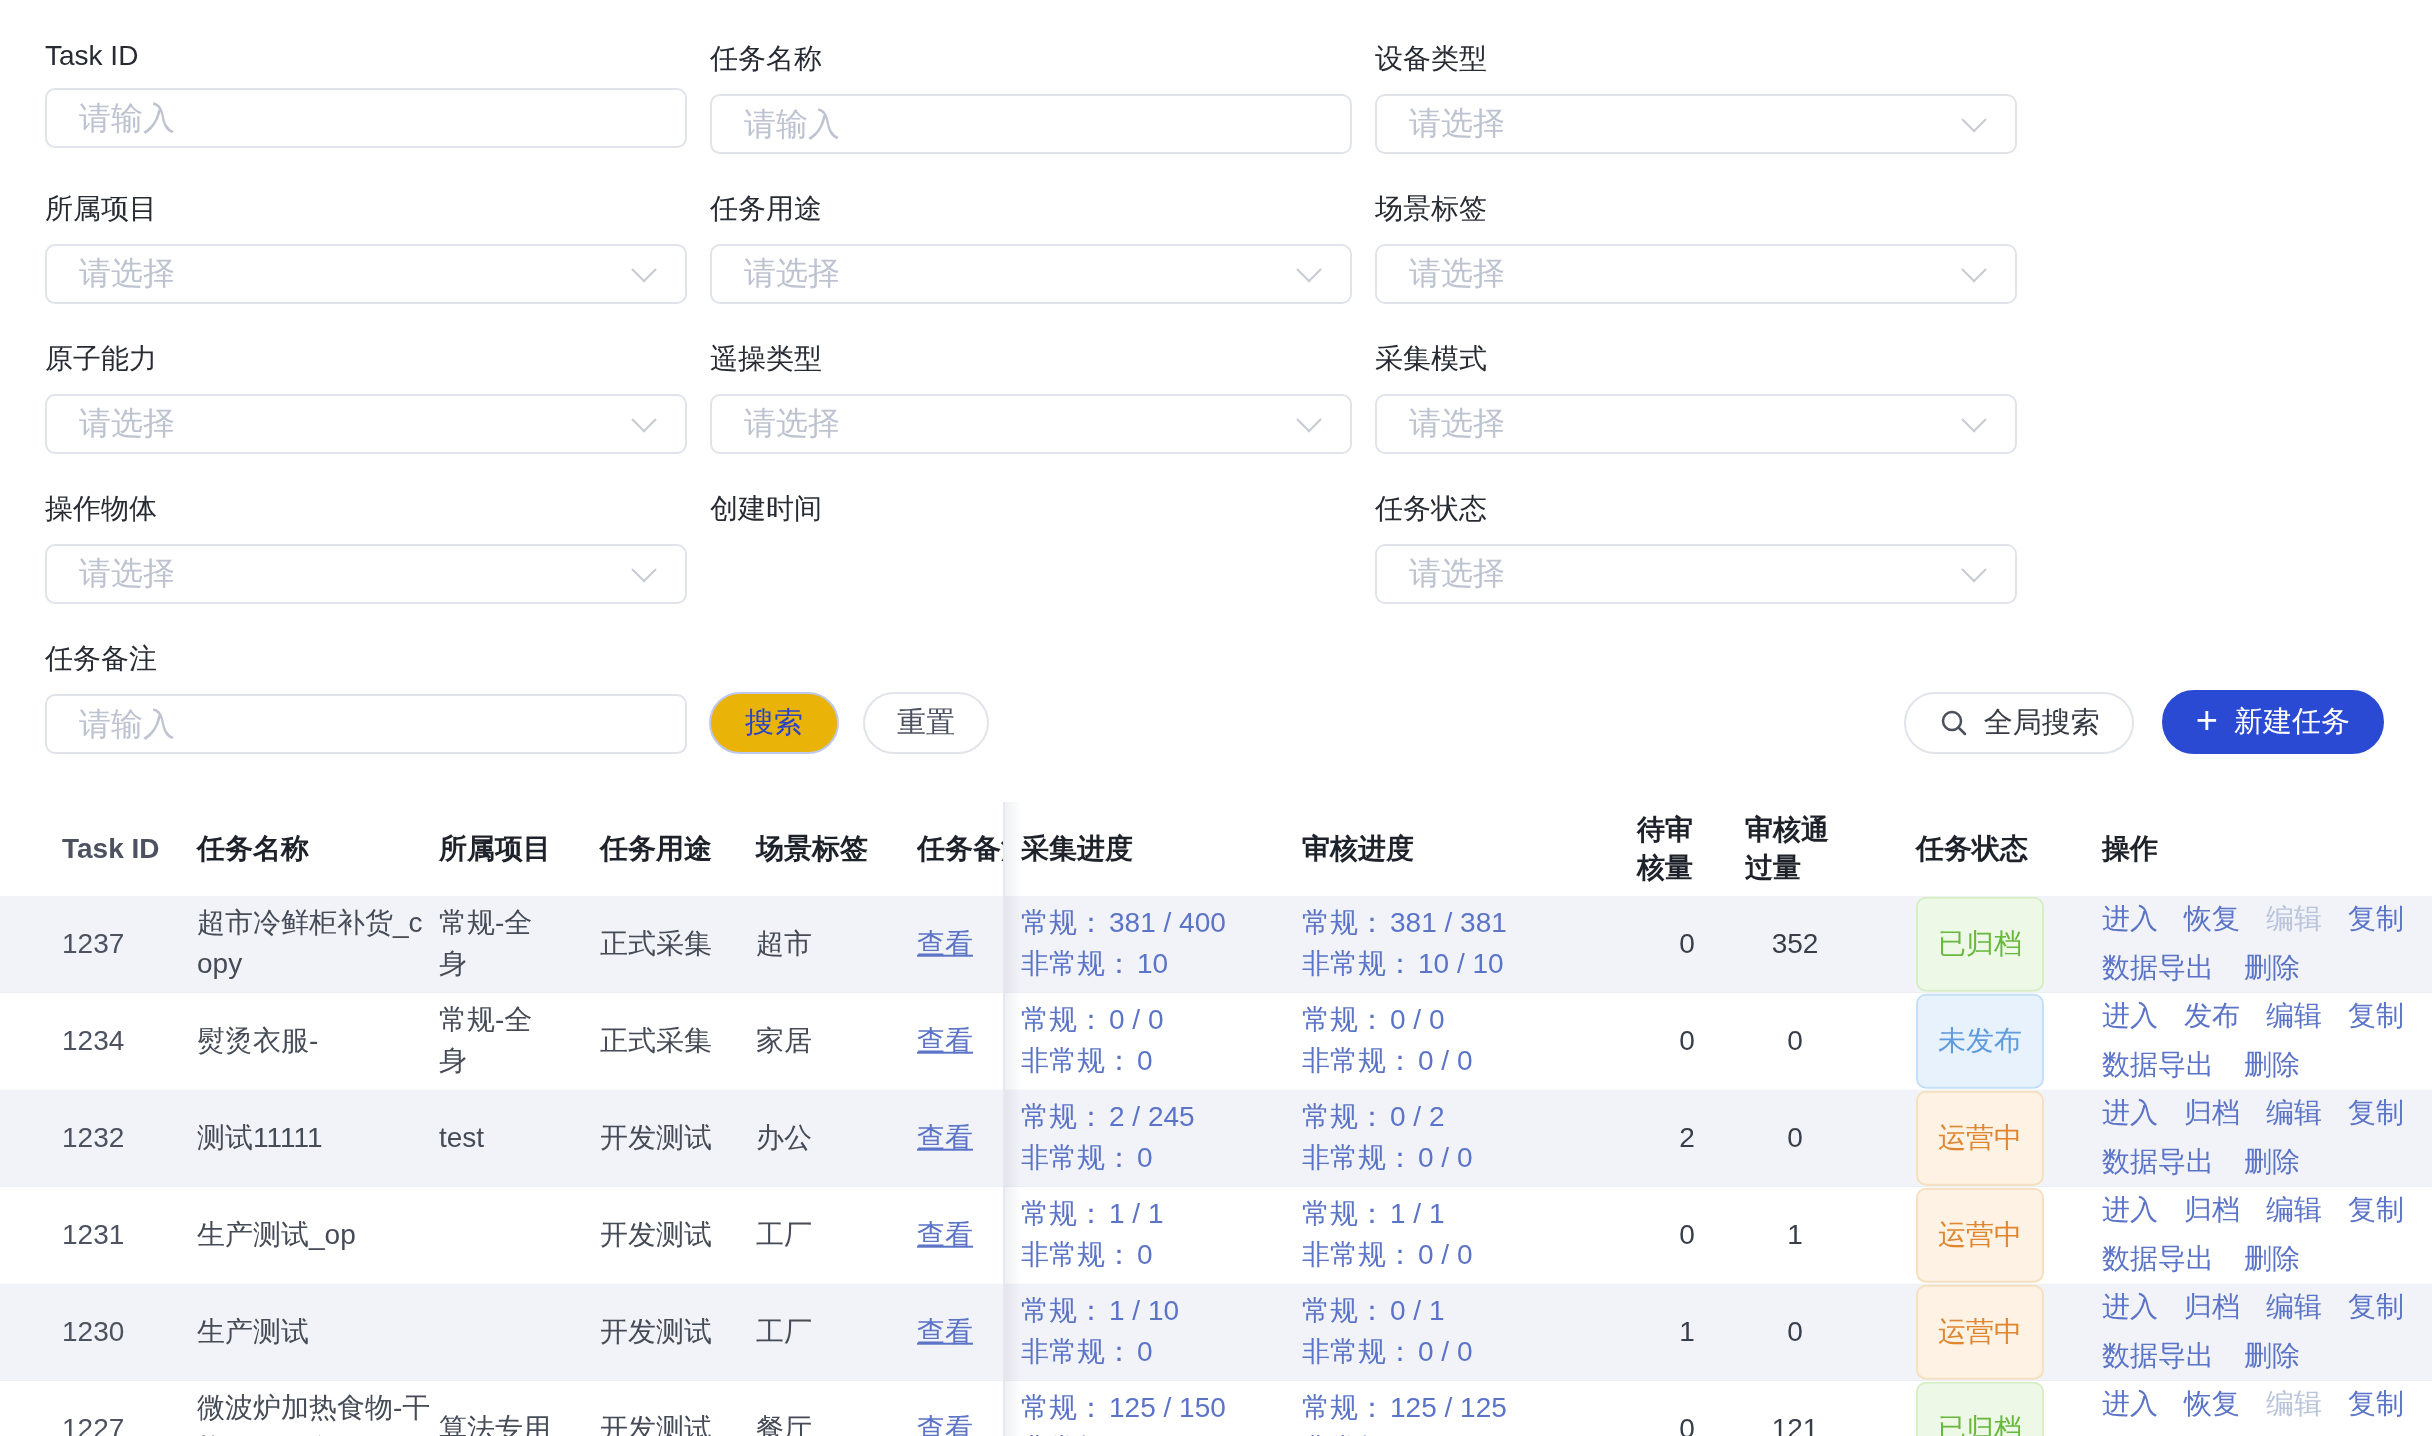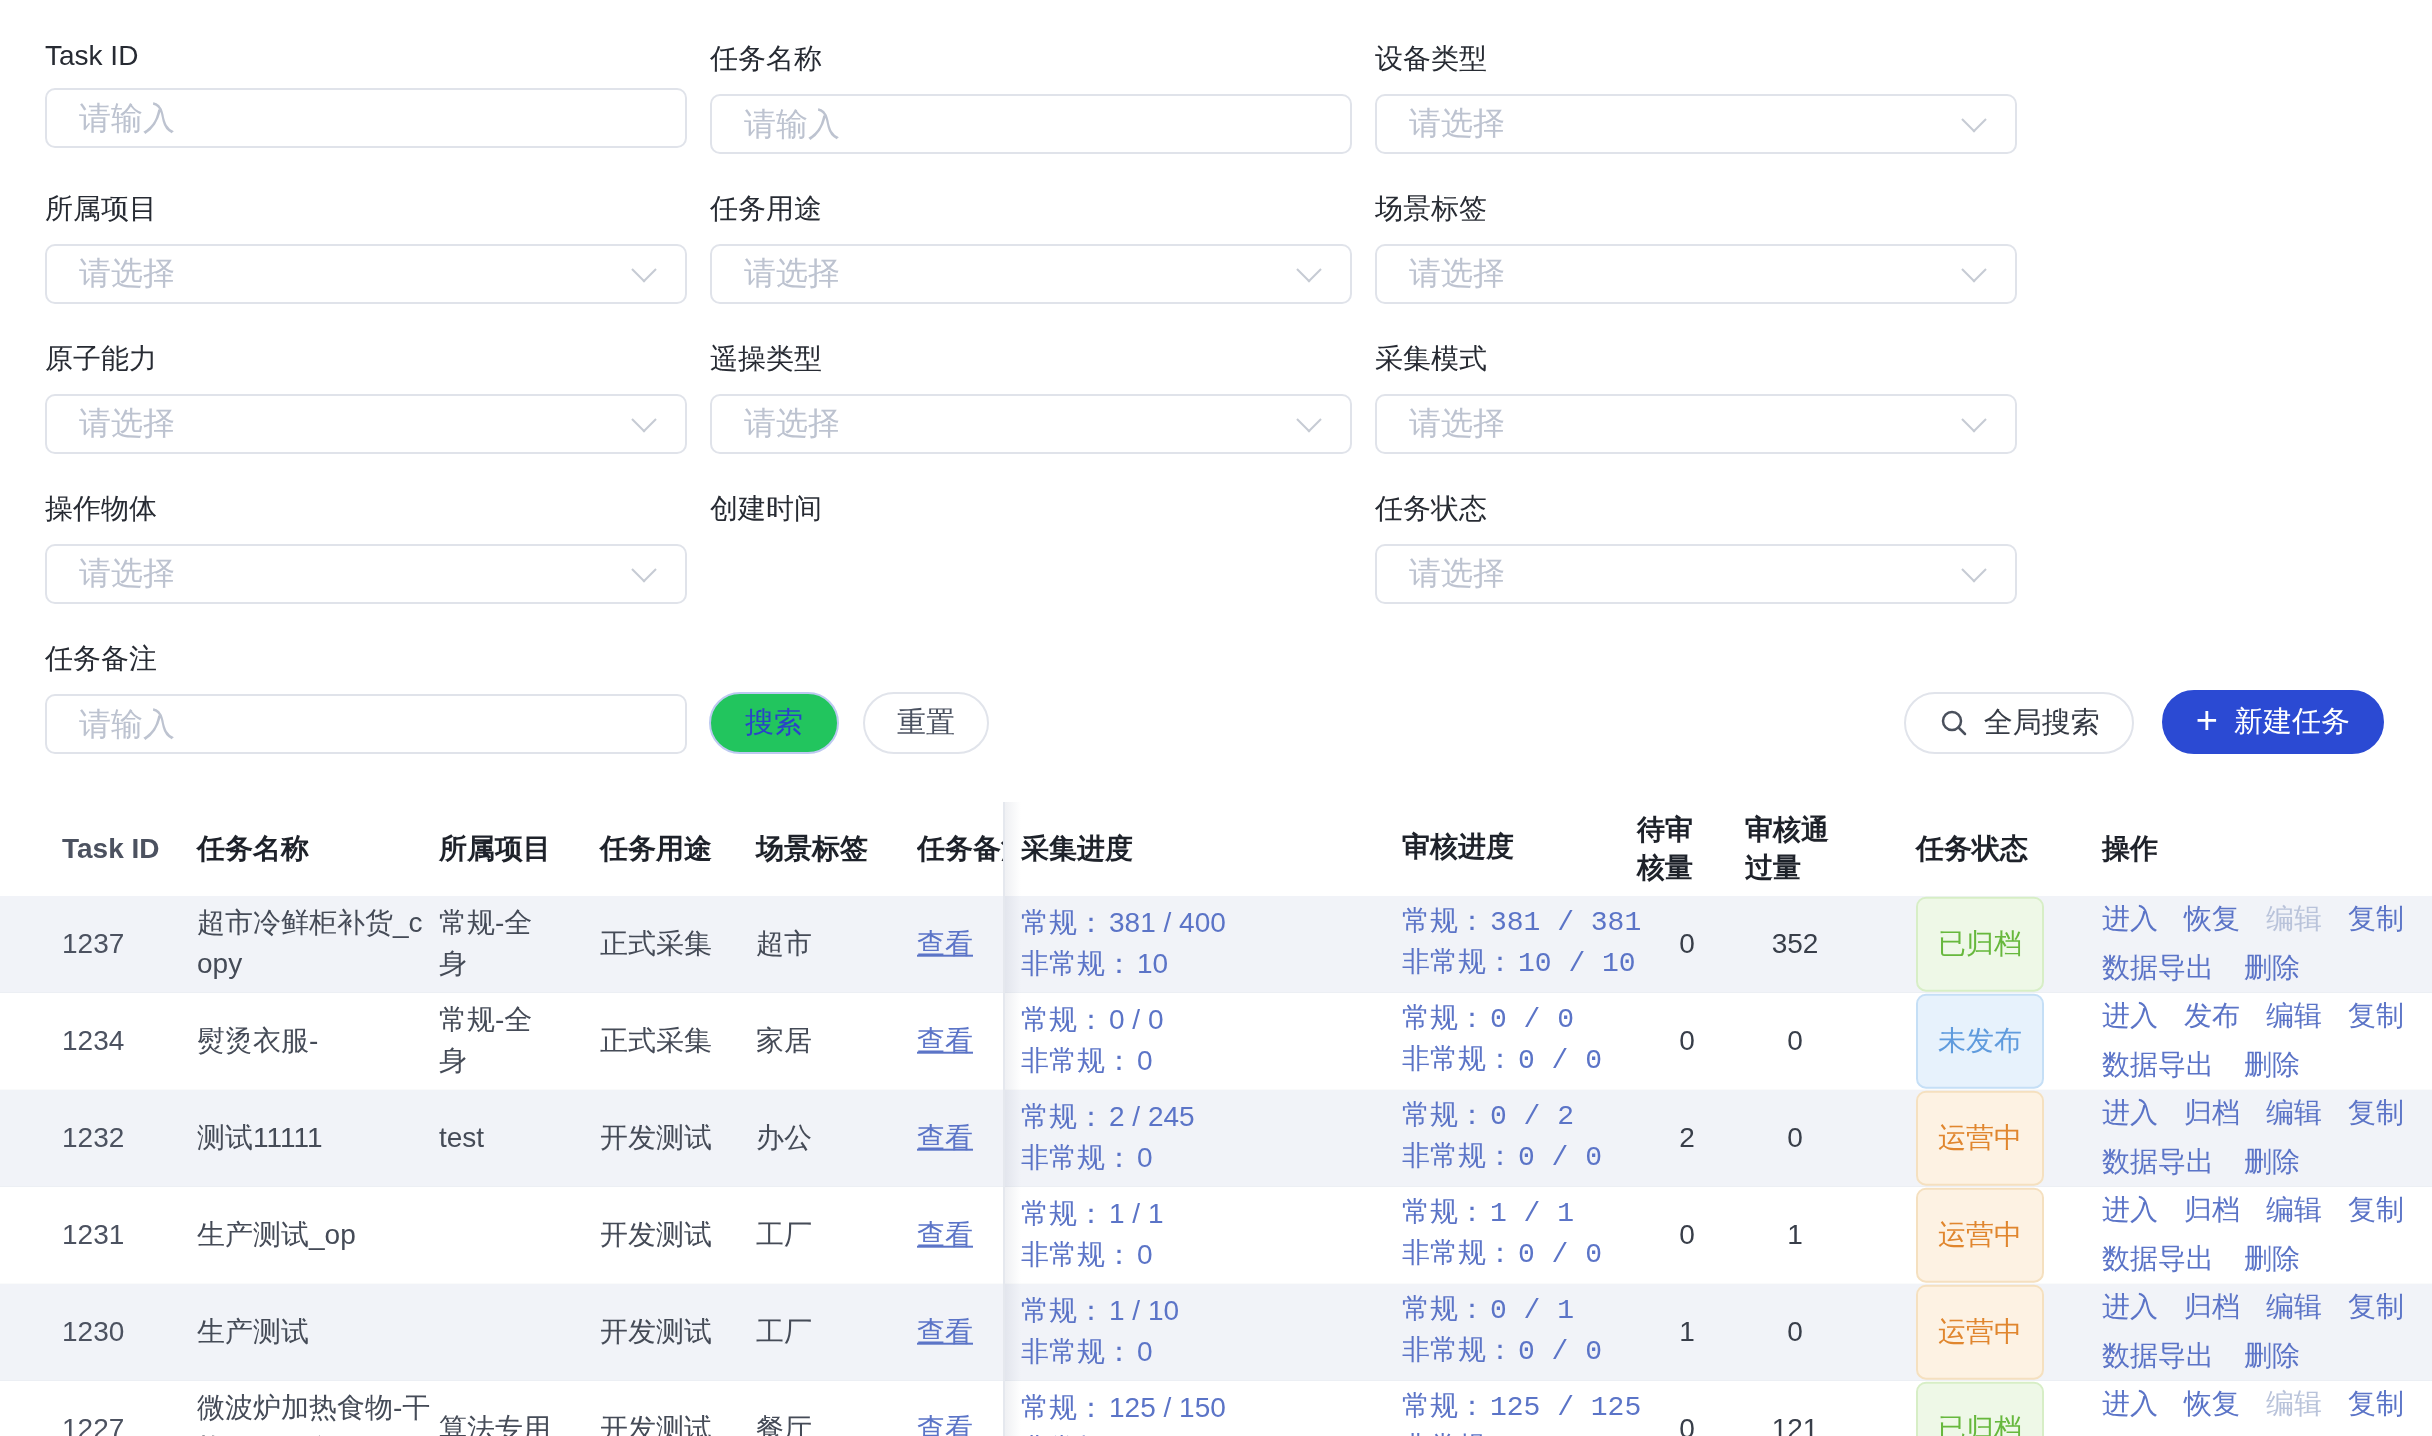--- a/index.html
+++ b/index.html
@@ -35,21 +35,21 @@
   .dr-sep{flex:0 0 auto;color:#3a3f49;padding:0 8px;}
   
   .bottom-row{
     display:flex;align-items:flex-end;margin:36px 48px 0 45px;
   }
   .remark-slot{width:642px;flex:0 0 auto;}
   .btn{
     box-sizing:border-box;height:62px;border-radius:31px;display:flex;align-items:center;
     font-size:29px;cursor:pointer;border:2px solid transparent;white-space:nowrap;
   }
-  .btn-search{margin-left:22px;padding:0 34px;background:#22c55e;border-color:#bdc9f1;color:#2a43c8;}
+  .btn-search{margin-left:22px;padding:0 34px;background:#eab308;border-color:#bdc9f1;color:#2a43c8;}
   .btn-reset{margin-left:24px;padding:0 32px;background:#fff;border-color:#e1e4eb;color:#4a5160;justify-content:flex-end;}
   .spacer{flex:1;}
   .btn-global{padding:0 32px;background:#fff;border-color:#e1e4eb;color:#363b45;gap:14px;}
   .btn-create{margin-left:28px;padding:0 32px;background:#2b4ad3;border-color:#2b4ad3;color:#fff;gap:16px;height:64px;border-radius:32px;}
   .plus-glyph{font-size:38px;font-weight:300;line-height:1;margin-top:-4px;}
   
   .table{position:relative;margin-top:48px;width:2432px;}
   .thead{position:relative;height:94px;background:#fff;}
   .th{
     position:absolute;top:50%;transform:translateY(-50%);
@@ -62,21 +62,21 @@
     font-size:28px;color:#454b57;line-height:1.45;word-break:break-all;
   }
   .c-id{left:62px;width:120px;color:#4c5260;}
   .c-name{left:197px;width:235px;}
   .c-project{left:439px;width:120px;}
   .c-purpose{left:600px;width:150px;}
   .c-scene{left:756px;width:150px;}
   .c-remark{left:917px;width:90px;}
   .th.c-remark{width:86px;overflow:hidden;white-space:nowrap;}
   .c-collect{left:1021px;width:300px;}
-  .c-review{left:1402px;width:300px;font-family:Liberation Mono, monospace;}
+  .c-review{left:1302px;width:300px;}
   .c-pending{left:1637px;width:100px;text-align:center;}
   .th.c-pending{width:66px;text-align:left;}
   .c-passed{left:1745px;width:100px;text-align:center;}
   .th.c-passed{width:95px;text-align:left;}
   .c-status{left:1916px;width:180px;}
   .c-actions{left:2102px;width:320px;}
   .link{color:#5b74c7;cursor:pointer;}
   .link.underline{text-decoration:underline;}
   .link.disabled{color:#b9c3da;cursor:default;}
   .progress-line{color:#5b74c7;white-space:nowrap;}

